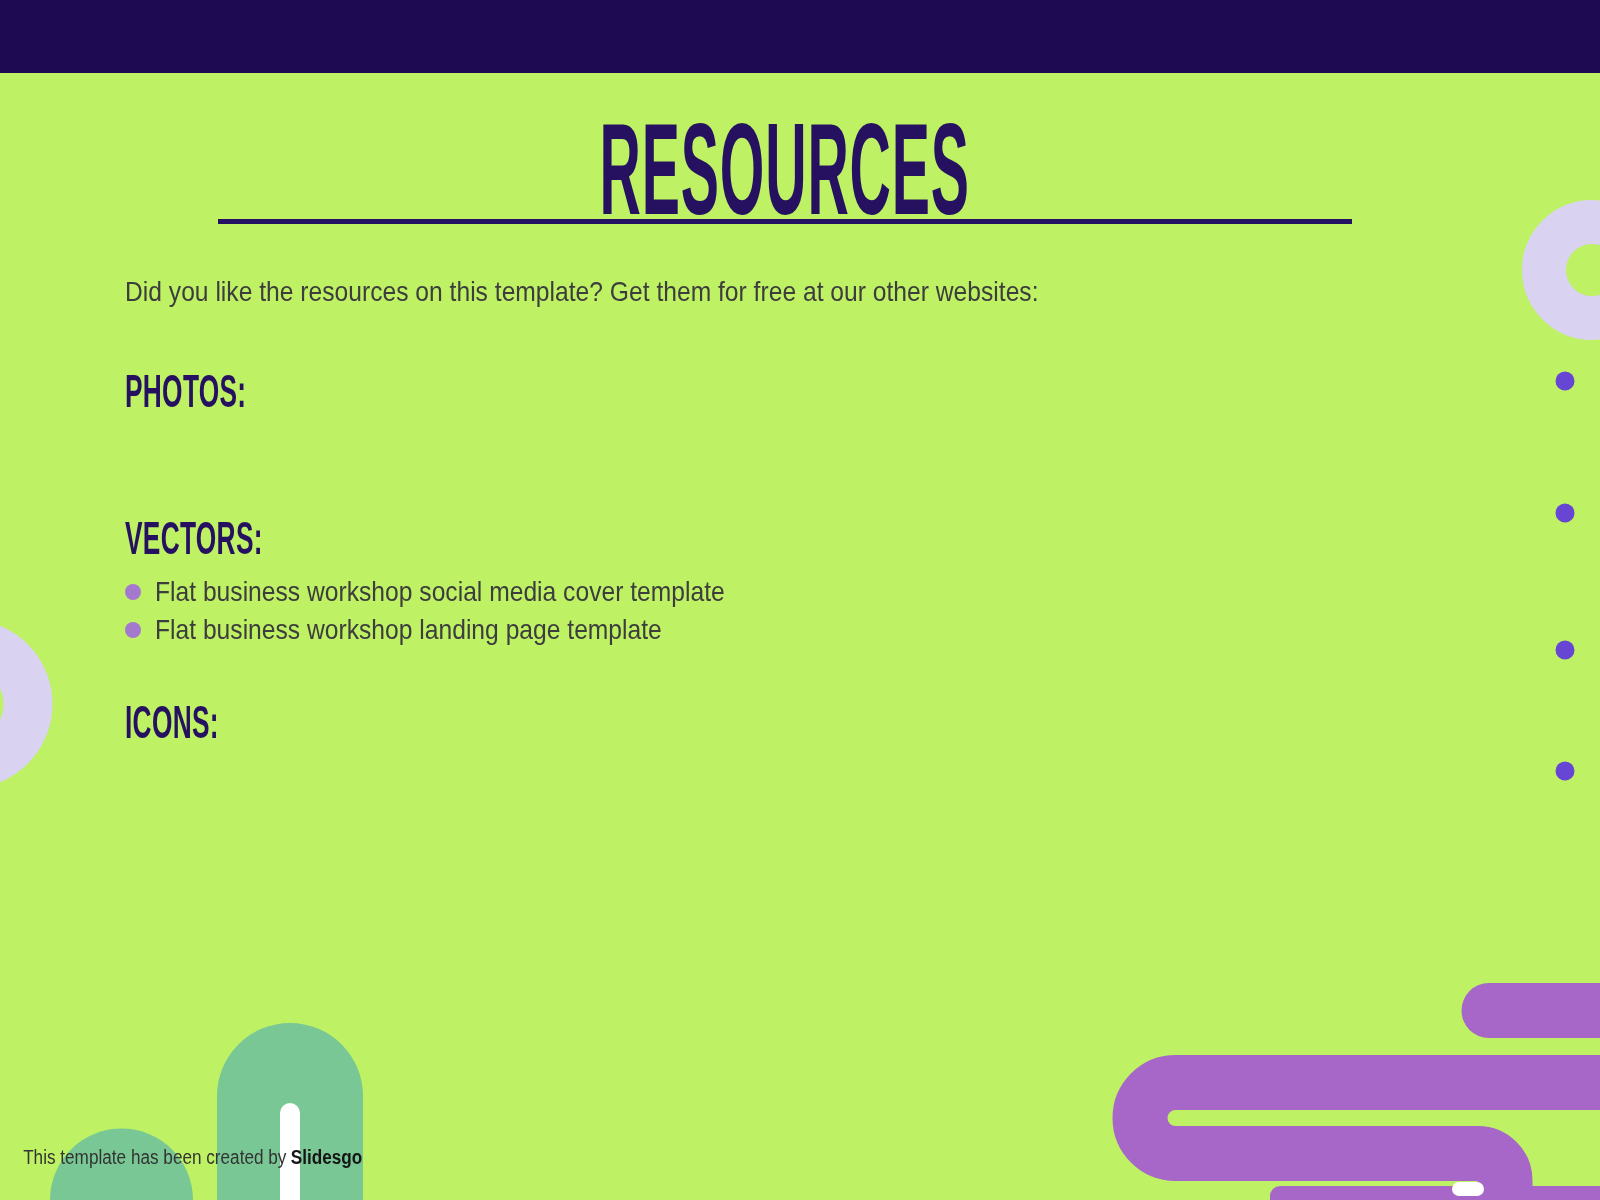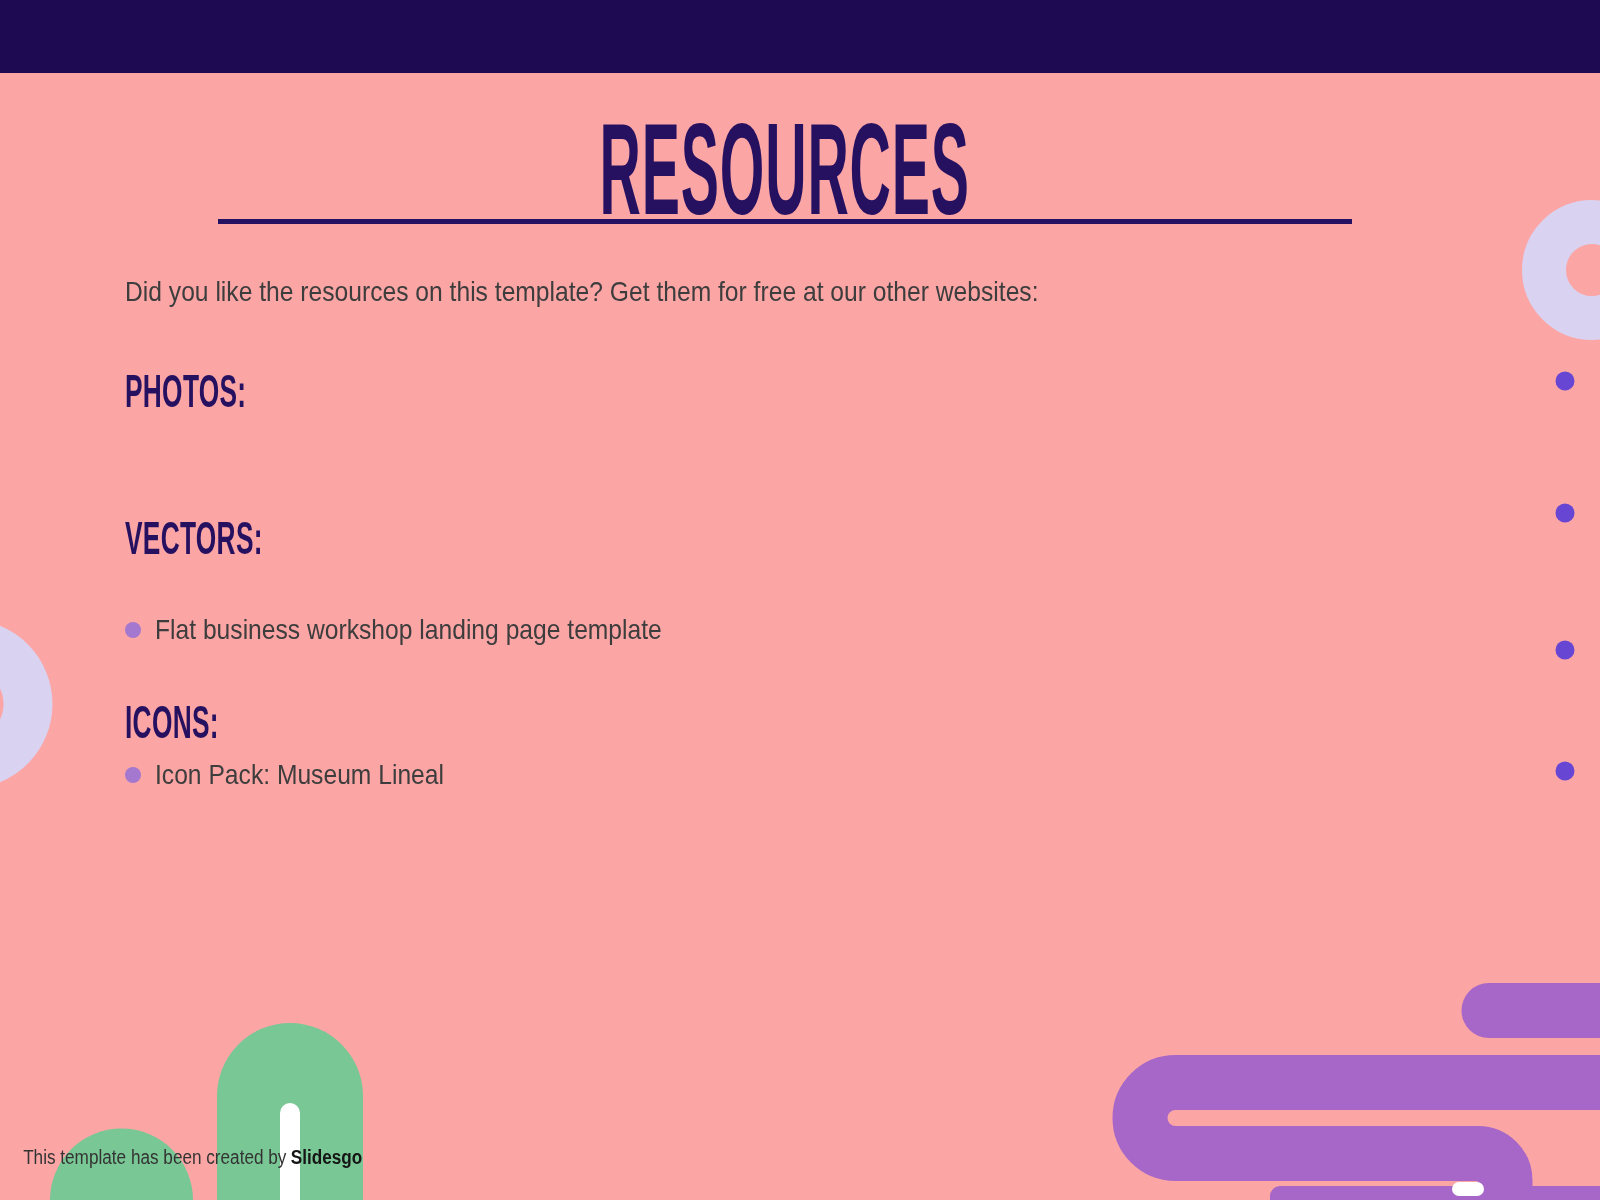--- a/index.html
+++ b/index.html
@@ -1,17 +1,17 @@
 <!DOCTYPE html>
 <html><head>
 <meta charset="utf-8">
 <style>
   html,body{margin:0;padding:0;background:#888;}
   .slide{
-    position:relative;width:1600px;height:1200px;background:#fca5a5;
+    position:relative;width:1600px;height:1200px;background:#bef264;
     overflow:hidden;font-family:"Liberation Sans", sans-serif;
   }
   .topbar{position:absolute;top:0;left:0;width:1600px;height:73px;background:#1e0a52;}
   .decor{position:absolute;top:0;left:0;width:1600px;height:1200px;pointer-events:none;}
   .title-wrap{position:absolute;top:98px;left:0;width:1570px;text-align:center;}
   .title{
     display:inline-block;font-size:130px;line-height:1.1;font-weight:bold;
     color:#261161;letter-spacing:2px;transform:scaleX(0.44);transform-origin:center;
     white-space:nowrap;
   }
@@ -82,28 +82,28 @@
   <div class="title-wrap">
     <span class="title">RESOURCES</span>
   </div>
   <div class="underline"></div>
 
   <div class="intro">Did you like the resources on this template? Get them for free at our other websites:</div>
 
   <div class="heading h-photos">PHOTOS:</div>
 
   <div class="heading h-vectors">VECTORS:</div>
+  <div class="bullet-row b2">
+    <span class="bullet-dot"></span>
+    <span class="bullet-text">Flat business workshop social media cover template</span>
+  </div>
   <div class="bullet-row b3">
     <span class="bullet-dot"></span>
     <span class="bullet-text">Flat business workshop landing page template</span>
   </div>
 
   <div class="heading h-icons">ICONS:</div>
-  <div class="bullet-row b4">
-    <span class="bullet-dot"></span>
-    <span class="bullet-text">Icon Pack: Museum Lineal</span>
-  </div>
 
   <div class="footer">
     <span class="footer-inner"><span>This template has been created by</span><span class="brand">Slidesgo</span></span>
   </div>
 
 </div>
 
 </body></html>

